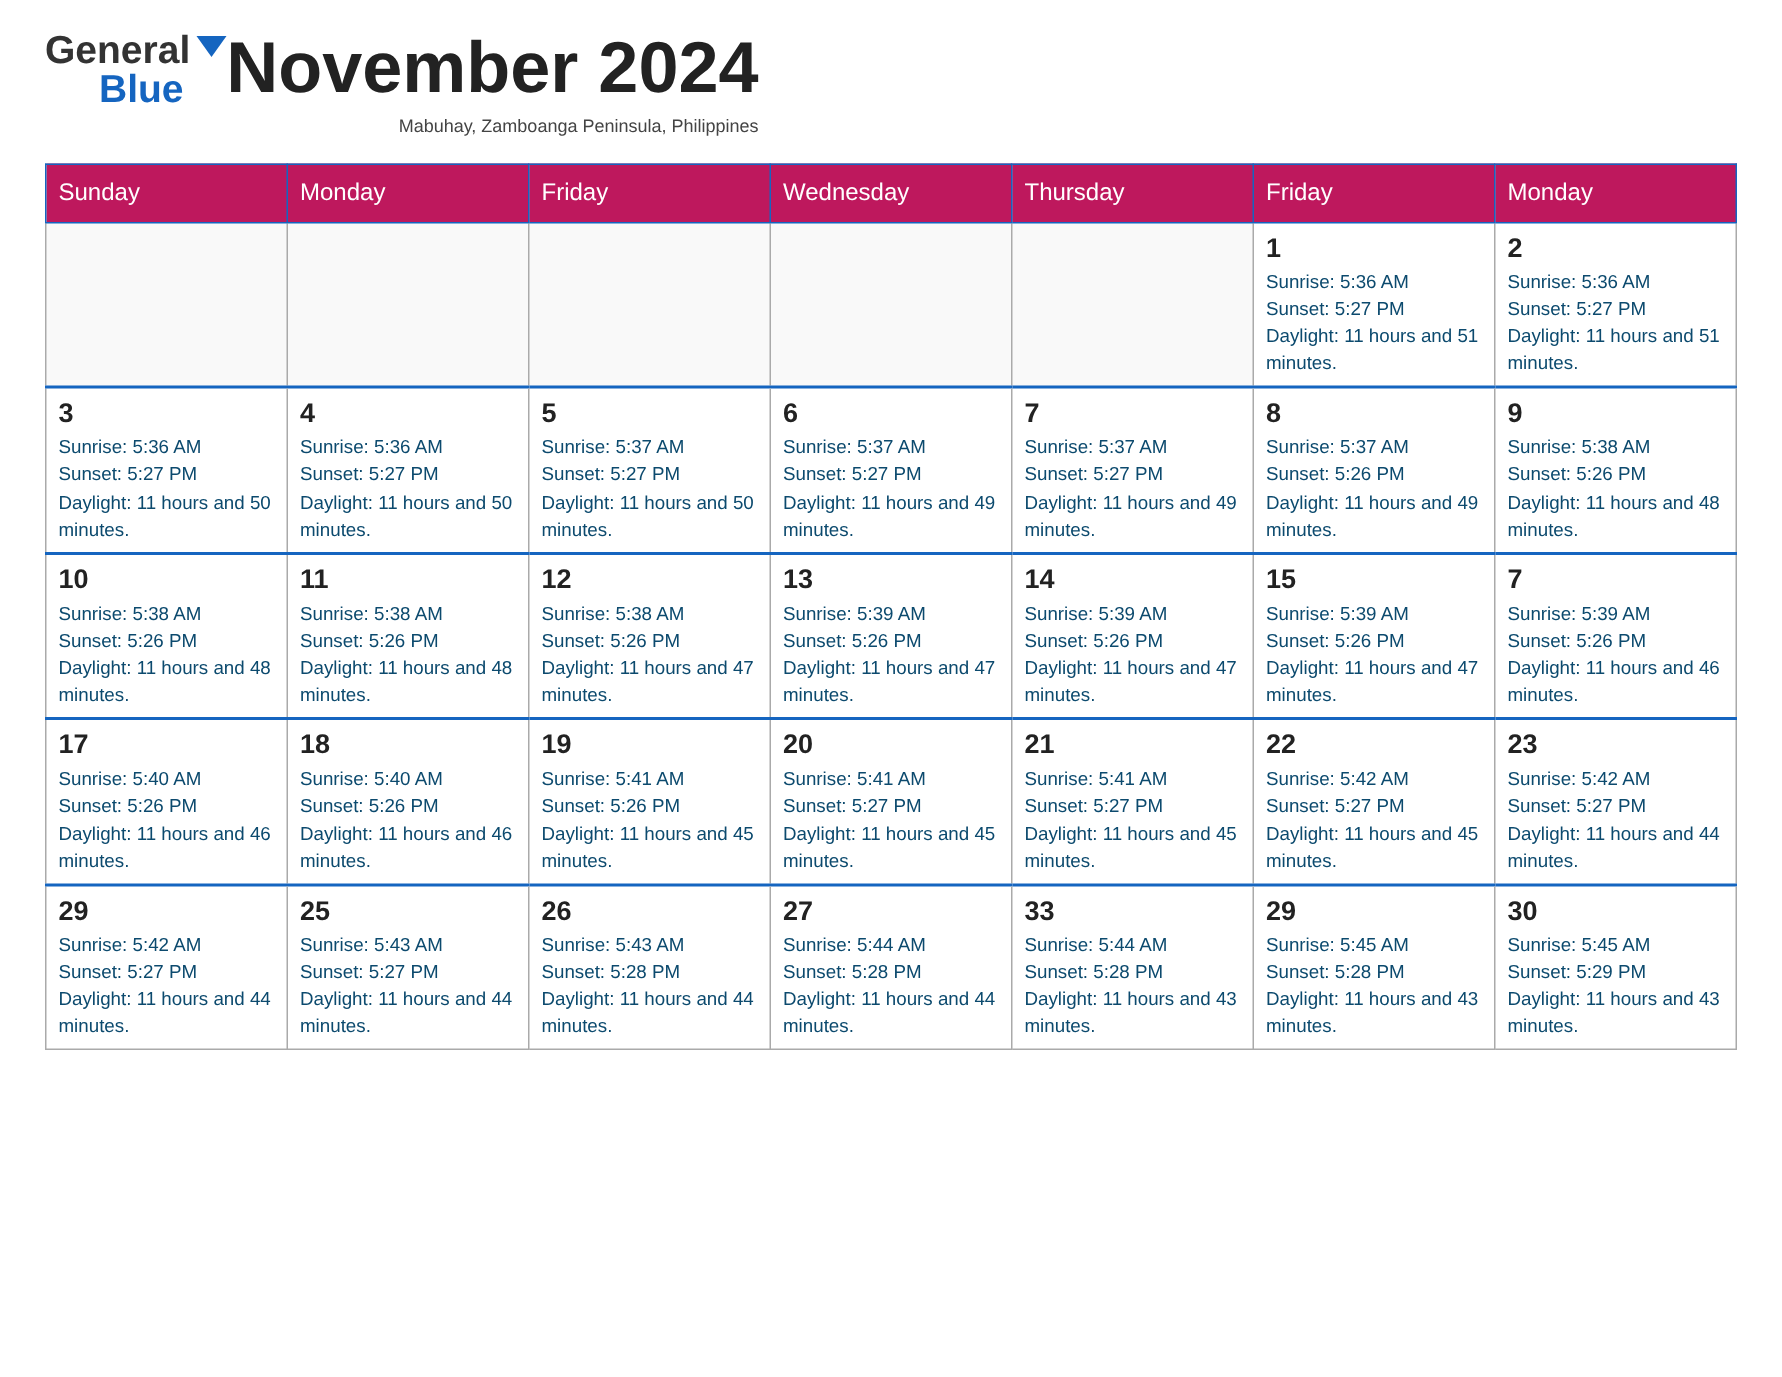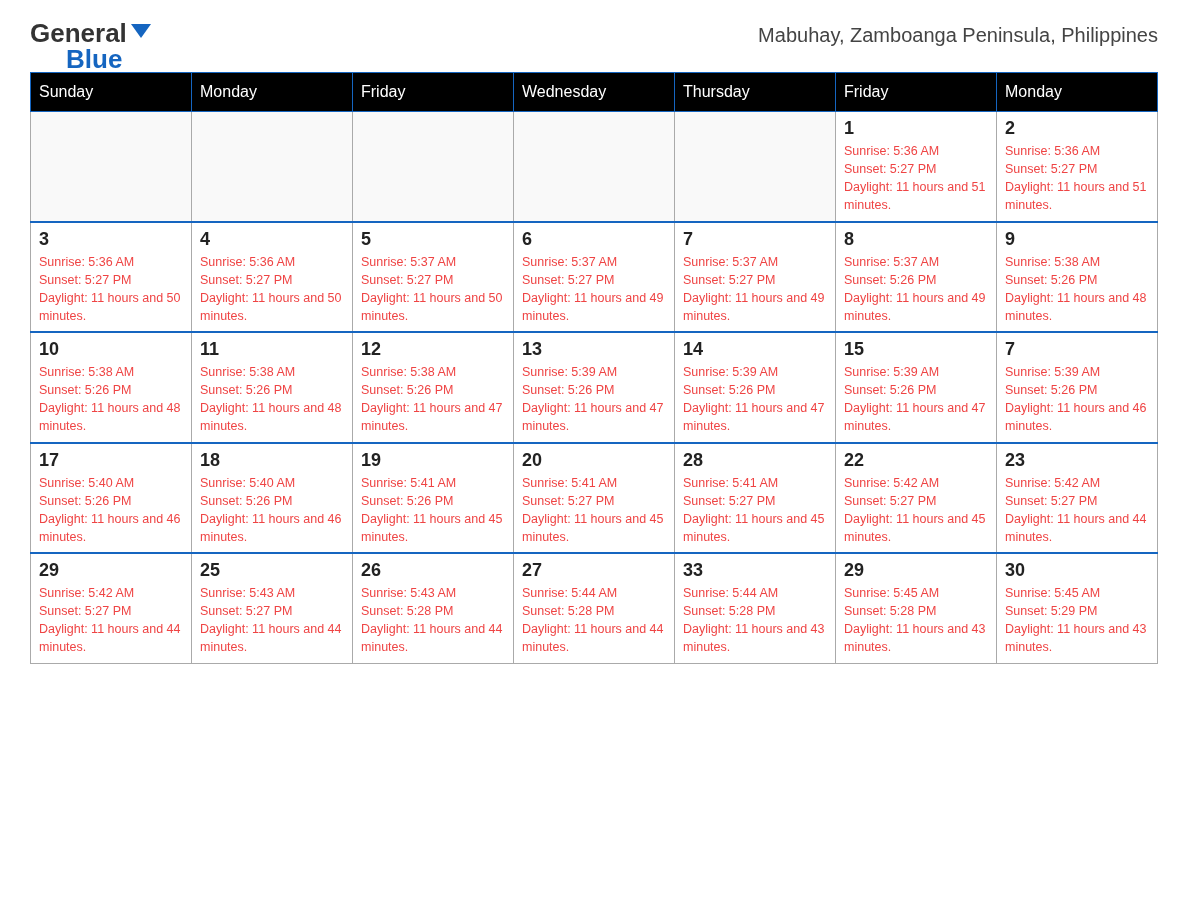--- a/index.html
+++ b/index.html
@@ -4,22 +4,23 @@
   <style>
     * { box-sizing: border-box; margin: 0; padding: 0; }
     body {
       font-family: Arial, sans-serif;
       background: #fff;
       padding: 20px 30px;
       color: #222;
     }
     .header {
       display: flex;
-      justify-content: space-between;
+      justify-content: flex-start;
       align-items: flex-start;
+      margin-bottom: 18px;
     }
     .logo {
       display: flex;
       flex-direction: column;
       align-items: flex-start;
     }
     .logo-general {
       font-size: 26px;
       font-weight: bold;
       color: #333;
@@ -51,31 +52,31 @@
     .title-section {
       text-align: right;
     }
     .main-title {
       font-size: 48px;
       font-weight: bold;
       color: #222;
       line-height: 1.1;
     }
     .subtitle {
-      font-size: 20px;
+      font-size: 12px;
       color: #444;
       margin-top: 4px;
     }
     table {
       width: 100%;
       border-collapse: collapse;
       table-layout: fixed;
     }
     th {
-      background-color: #000000;
+      background-color: #be185d;
       color: #fff;
       padding: 10px 8px;
       font-size: 16px;
       font-weight: normal;
       text-align: left;
     }
     td {
       border: 1px solid #aaa;
       vertical-align: top;
       padding: 6px 8px;
@@ -86,21 +87,21 @@
     .day-number {
       font-size: 18px;
       font-weight: bold;
       color: #222;
       display: block;
       margin-bottom: 3px;
     }
     .day-info {
       font-size: 12.5px;
       line-height: 1.45;
-      color: #ef4444;
+      color: #0c4a6e;
     }
     td.empty {
       background: #f9f9f9;
     }
     tr td {
       border-top: 2px solid #1565c0;
     }
     tr:first-child td {
       border-top: none;
     }
@@ -116,20 +117,21 @@
     <div class="logo-row">
       <span class="logo-general">General</span>
       <span class="logo-triangle"></span>
     </div>
     <div class="logo-row">
       <span style="width:18px;display:inline-block;"></span>
       <span class="logo-blue">Blue</span>
     </div>
   </div>
   <div class="title-section">
+    <div class="main-title">November 2024</div>
     <div class="subtitle">Mabuhay, Zamboanga Peninsula, Philippines</div>
   </div>
 </div>
 
 <table>
   <thead>
     <tr>
     <th>Sunday</th>
         <th>Monday</th>
         <th>Friday</th>
@@ -266,21 +268,21 @@
 Sunset: 5:26 PM
 Daylight: 11 hours and 45 minutes.</div>
         </td>
         <td>
           <span class="day-number">20</span>
           <div class="day-info" style="white-space: pre-line;">Sunrise: 5:41 AM
 Sunset: 5:27 PM
 Daylight: 11 hours and 45 minutes.</div>
         </td>
         <td>
-          <span class="day-number">28</span>
+          <span class="day-number">21</span>
           <div class="day-info" style="white-space: pre-line;">Sunrise: 5:41 AM
 Sunset: 5:27 PM
 Daylight: 11 hours and 45 minutes.</div>
         </td>
         <td>
           <span class="day-number">22</span>
           <div class="day-info" style="white-space: pre-line;">Sunrise: 5:42 AM
 Sunset: 5:27 PM
 Daylight: 11 hours and 45 minutes.</div>
         </td>

